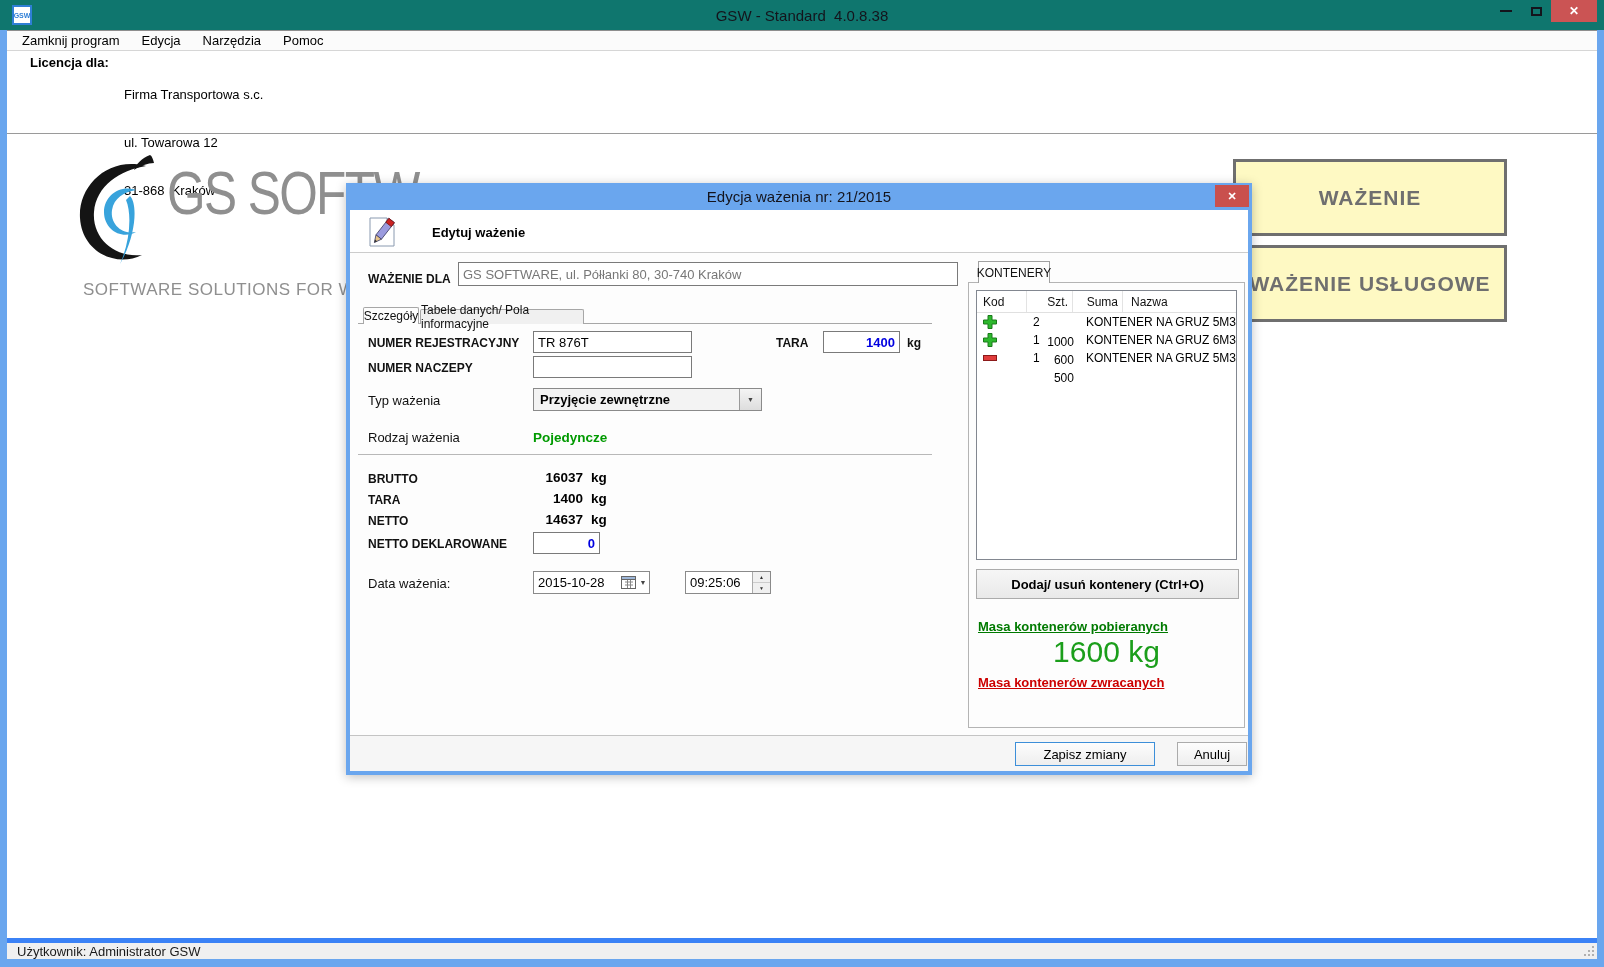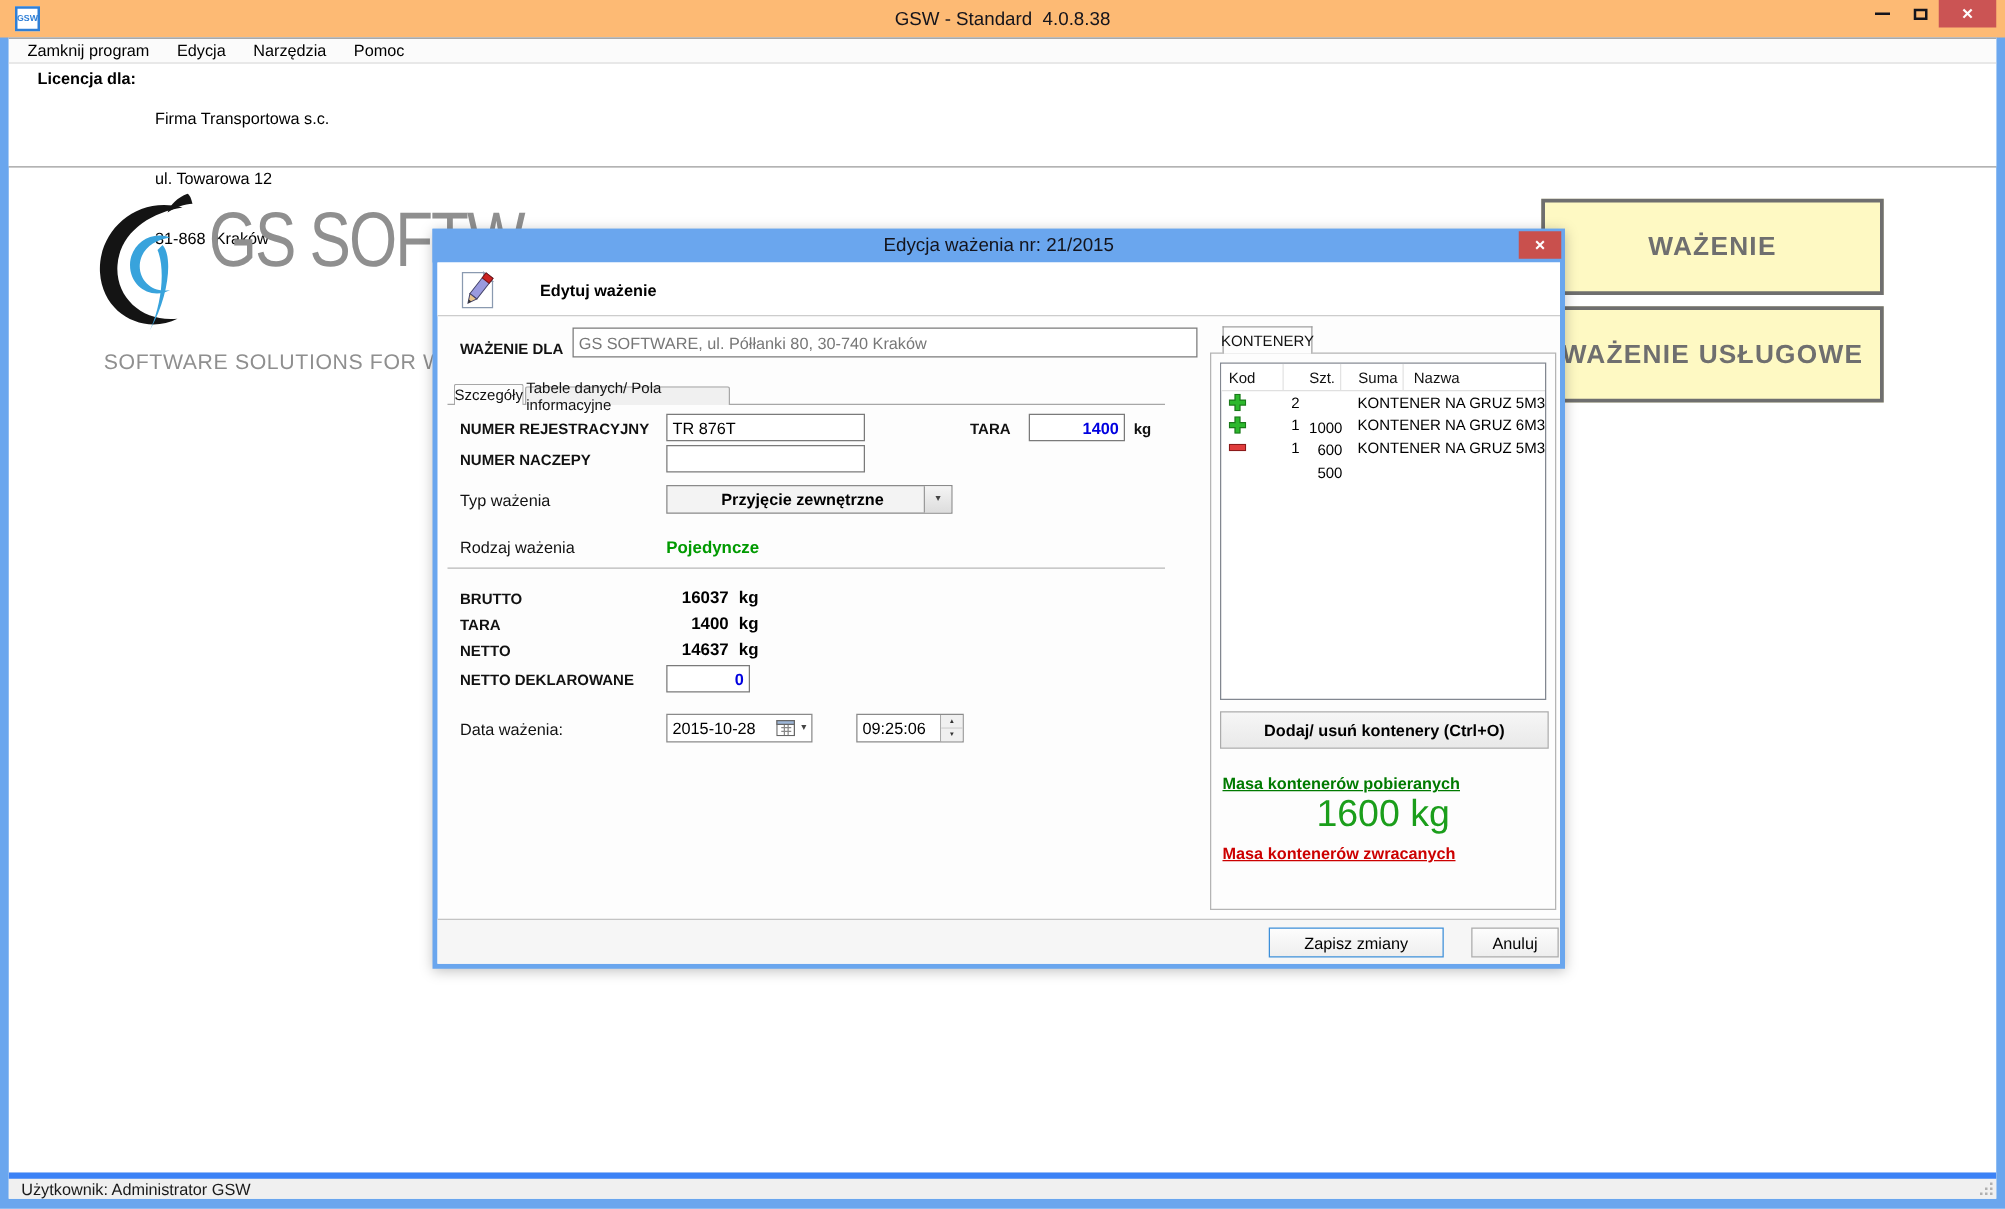--- a/index.html
+++ b/index.html
@@ -3,21 +3,21 @@
 <meta charset="utf-8">
 <style>
   html,body{margin:0;padding:0;}
   body{
     width:1604px;height:967px;position:relative;overflow:hidden;
     background:#6aa6ee;
     font-family:"Liberation Sans", sans-serif;
     -webkit-font-smoothing:antialiased;
   }
   
-  .titlebar{position:absolute;left:0;top:0;width:1604px;height:30px;background:#fdba74;}
+  .titlebar{position:absolute;left:0;top:0;width:1604px;height:30px;background:#0f766e;}
   .app-icon{position:absolute;left:12px;top:5px;width:20px;height:20px;background:#fff;
     border:2px solid #2f7fd6;box-sizing:border-box;display:flex;align-items:center;justify-content:center;}
   .app-icon span{font-size:7px;font-weight:bold;color:#2f7fd6;letter-spacing:0;}
   .win-title{position:absolute;left:0;top:0;width:100%;height:30px;display:flex;align-items:center;justify-content:center;
     font-size:15px;color:#14141c;white-space:pre;}
   .win-controls{position:absolute;right:7px;top:0;height:22px;display:flex;}
   .wc{width:30px;height:22px;display:flex;align-items:center;justify-content:center;cursor:default;}
   .wc-min i{display:block;width:12px;height:2px;background:#14141c;}
   .wc-max i{display:block;width:11px;height:9px;border:2px solid #14141c;box-sizing:border-box;background:transparent;}
   .wc-close{width:46px;background:#cb5454;}
@@ -75,21 +75,21 @@
     font-size:12px;color:#111;display:flex;align-items:center;justify-content:center;
     background:#f0f0f0;cursor:pointer;border-radius:2px 2px 0 0;}
   .tab-active{left:5px;top:0;height:17px;width:56px;background:#fdfdfd;z-index:3;}
   .tab-idle{left:62px;top:2px;height:15px;width:164px;}
   
   .inp-rej{left:183px;top:121px;width:159px;height:22px;}
   .inp-nacz{left:183px;top:146px;width:159px;height:22px;}
   .inp-tara{left:473px;top:121px;width:77px;height:22px;color:#0000e0;font-weight:bold;text-align:right;}
   .combo{position:absolute;left:183px;top:178px;width:229px;height:23px;border:1px solid #8a8a8a;background:#f3f3f3;
     box-sizing:border-box;display:flex;align-items:center;cursor:pointer;}
-  .combo-text{flex:1;padding-left:6px;font-size:13px;font-weight:bold;color:#000;margin-left:37px;}
+  .combo-text{flex:1;padding-left:6px;font-size:13px;font-weight:bold;color:#000;}
   .combo-arrow{width:21px;height:100%;border-left:1px solid #9a9a9a;background:linear-gradient(#f4f4f4,#dddddd);
     display:flex;align-items:center;justify-content:center;}
   .combo-arrow::before{content:"\25BC";font-size:7px;color:#444;}
   .green-val{position:absolute;left:183px;top:220px;font-size:13.5px;font-weight:bold;color:#009a00;}
   .sep1{position:absolute;left:8px;top:244px;width:574px;height:1px;background:#b8b8b8;}
   .wrow-label{position:absolute;left:18px;font-size:12px;font-weight:bold;color:#111;}
   .wrow-val{position:absolute;left:120px;width:113px;text-align:right;font-size:13.5px;font-weight:bold;color:#000;}
   .wrow-unit{position:absolute;left:241px;font-size:13.5px;font-weight:bold;color:#000;}
   .inp-netto-dekl{left:183px;top:322px;width:67px;height:22px;color:#0000e0;font-weight:bold;text-align:right;}
   .datebox{position:absolute;left:183px;top:361px;width:117px;height:23px;border:1px solid #8a8a8a;background:#fff;

